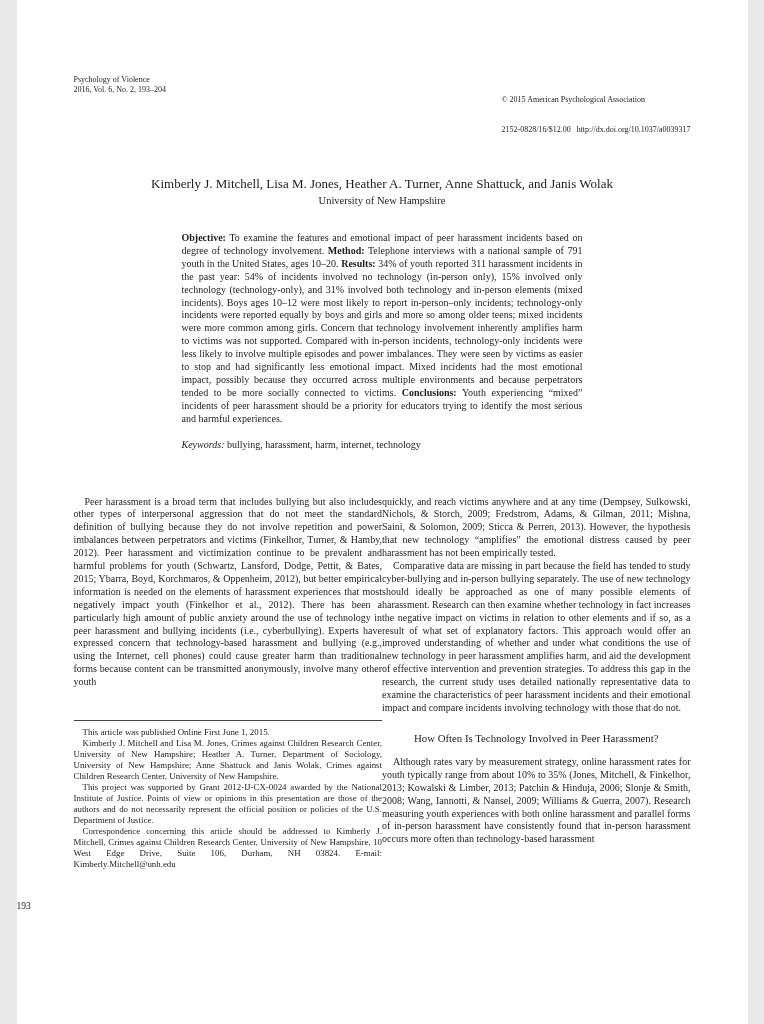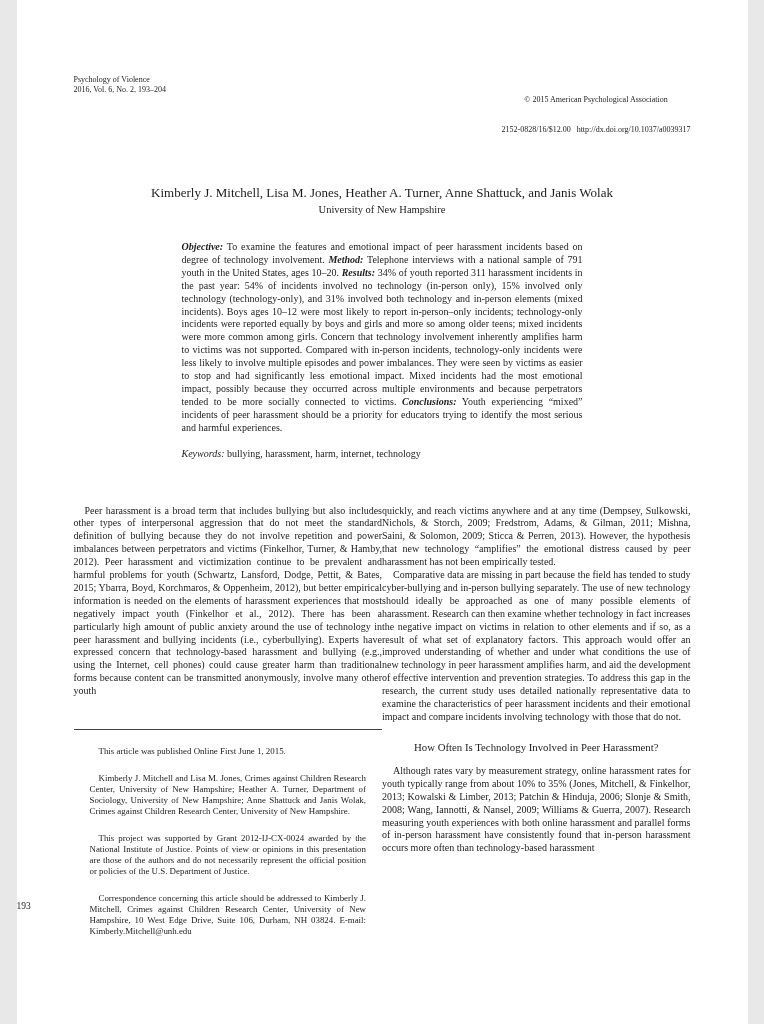--- a/index.html
+++ b/index.html
@@ -15,53 +15,53 @@
     color: #1c1c1c;
     overflow: hidden;
   }
   
   .journal-header {
     display: flex;
     justify-content: space-between;
     font-size: 8px;
     line-height: 10px;
   }
-  .hdr-right { text-align: center; white-space: pre; }
+  .hdr-right { text-align: left; white-space: pre; }
   
   .article-title {
     font-size: 21px;
     font-weight: normal;
     line-height: 25px;
     text-align: center;
     margin: 25px auto 0 auto;
     max-width: 560px;
   }
   .authors-line {
     text-align: center;
     font-size: 13px;
-    margin-top: 30px;
+    margin-top: 21px;
   }
   .affiliation {
     text-align: center;
     font-size: 10.5px;
     margin-top: 3px;
   }
   
   .abstract {
     margin: 26px 108px 0 108px;
     font-size: 10px;
     line-height: 12.9px;
     text-align: justify;
   }
   .keywords-line {
     margin: 13px 108px 0 108px;
     font-size: 10px;
     line-height: 12.9px;
   }
-  .seg-bi { font-weight: bold; font-style: italic; }
+  .seg-bi { font-weight: bold; }
   .seg-i  { font-style: italic; }
   
   .columns {
     display: flex;
     gap: 0;
     margin-top: 44px;
   }
   .col {
     width: 318px;
     font-size: 10px;
@@ -75,21 +75,21 @@
   .footnote-divider {
     border: none;
     border-top: 1px solid #444;
     margin: 31px 0 6px 0;
   }
   .author-note {
     font-size: 8.9px;
     line-height: 11px;
     text-align: justify;
   }
-  .author-note p { margin: 16px; text-indent: 9px; }
+  .author-note p { margin: 0; text-indent: 9px; }
   
   .section-heading {
     font-size: 10.8px;
     font-weight: normal;
     text-align: center;
     line-height: 14px;
     margin: 16px 28px 11px 28px;
   }
   .page-number {
     position: absolute;

